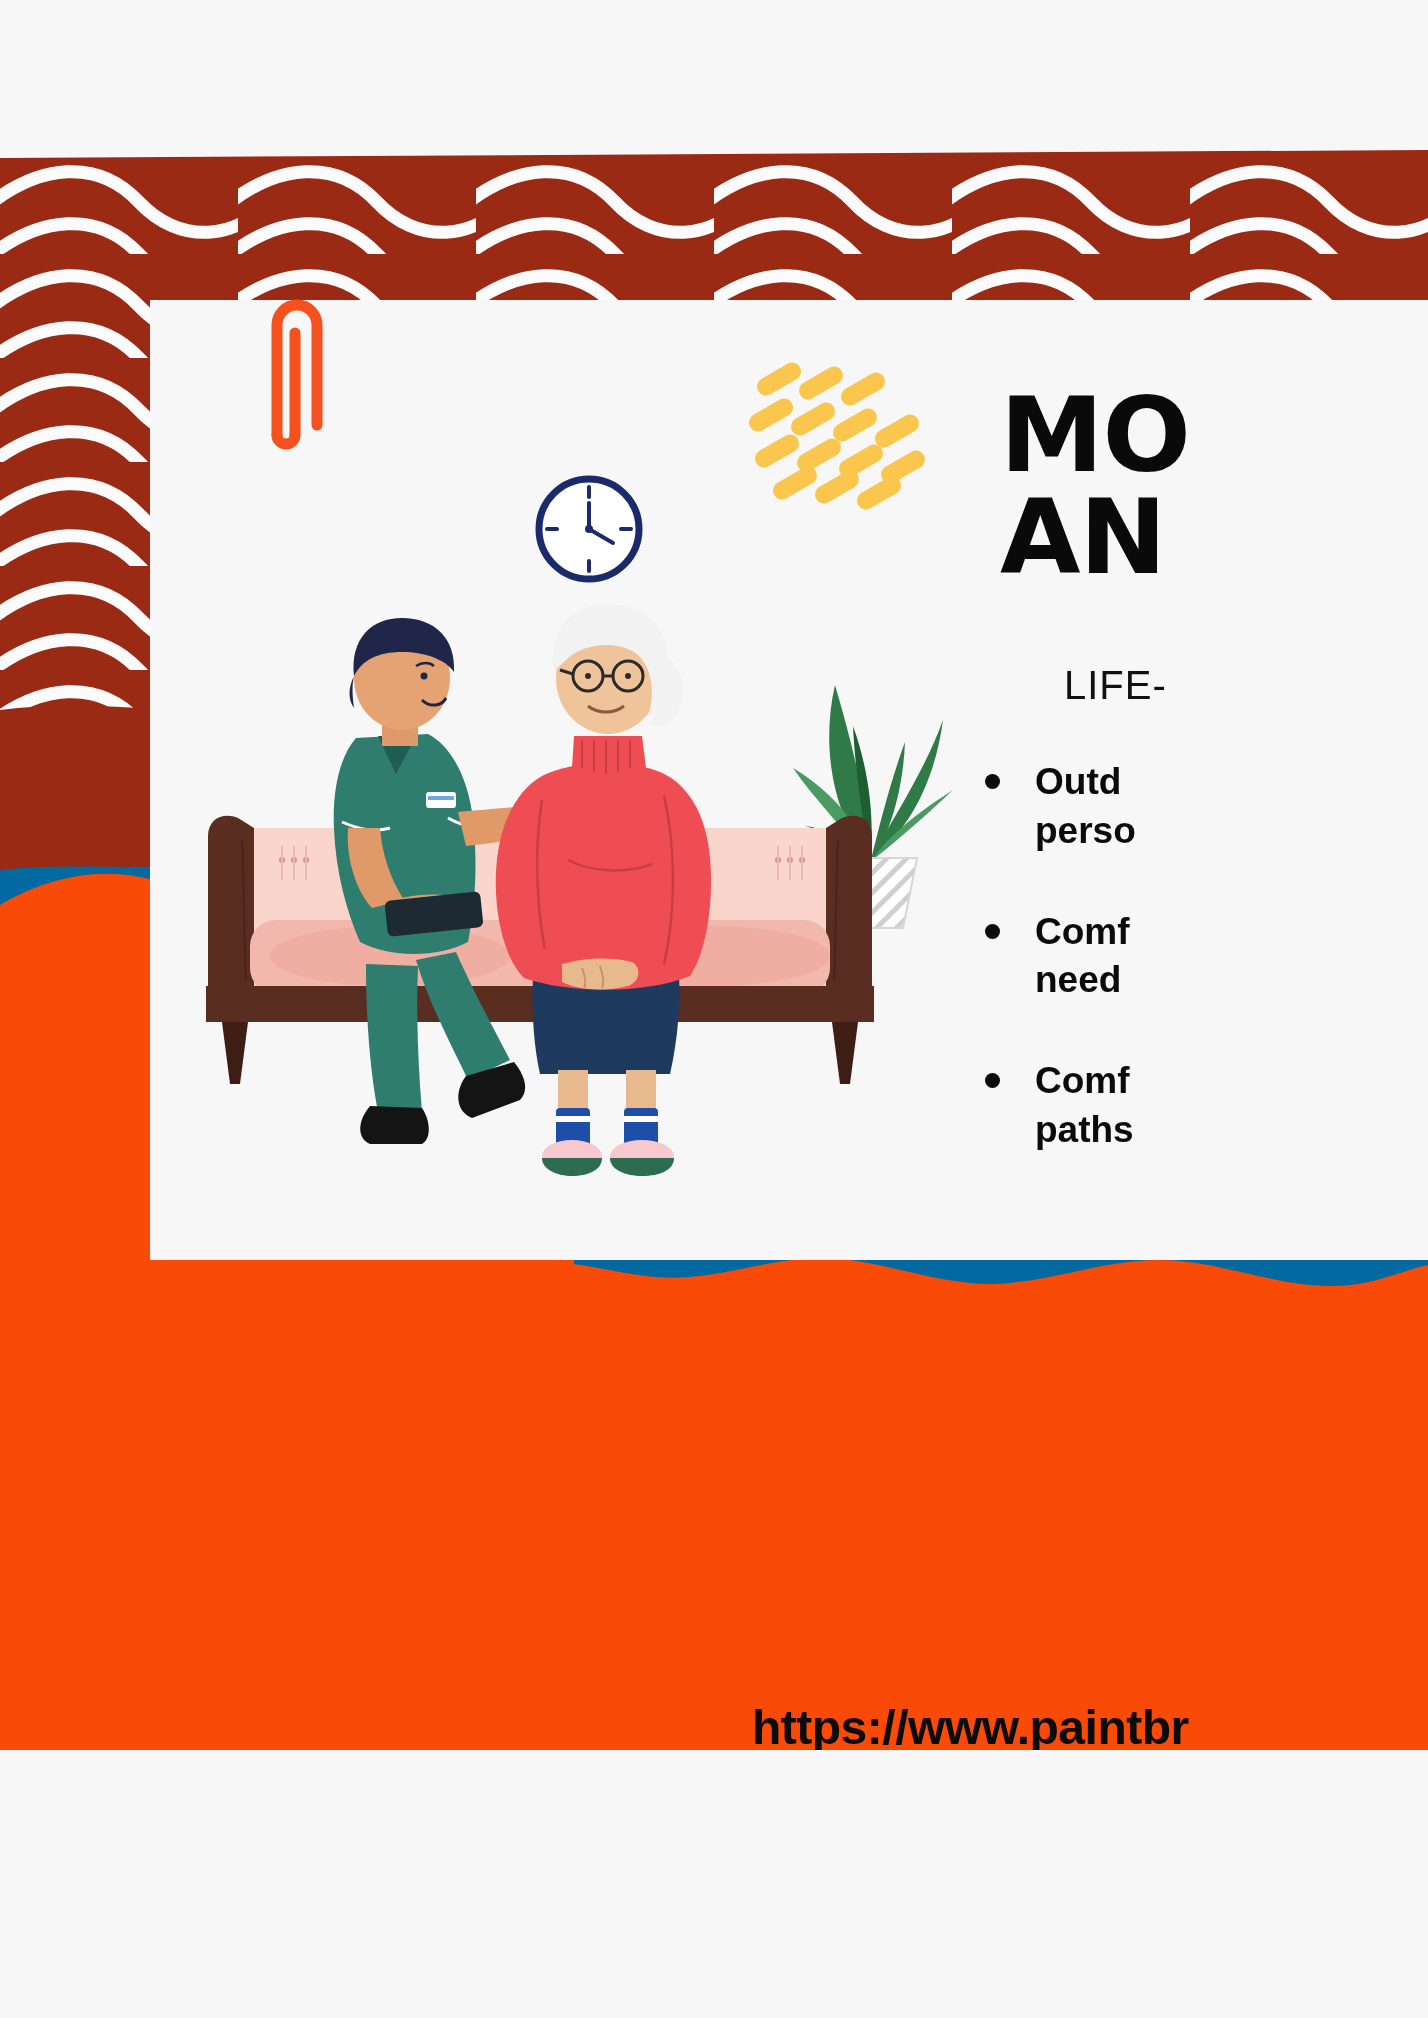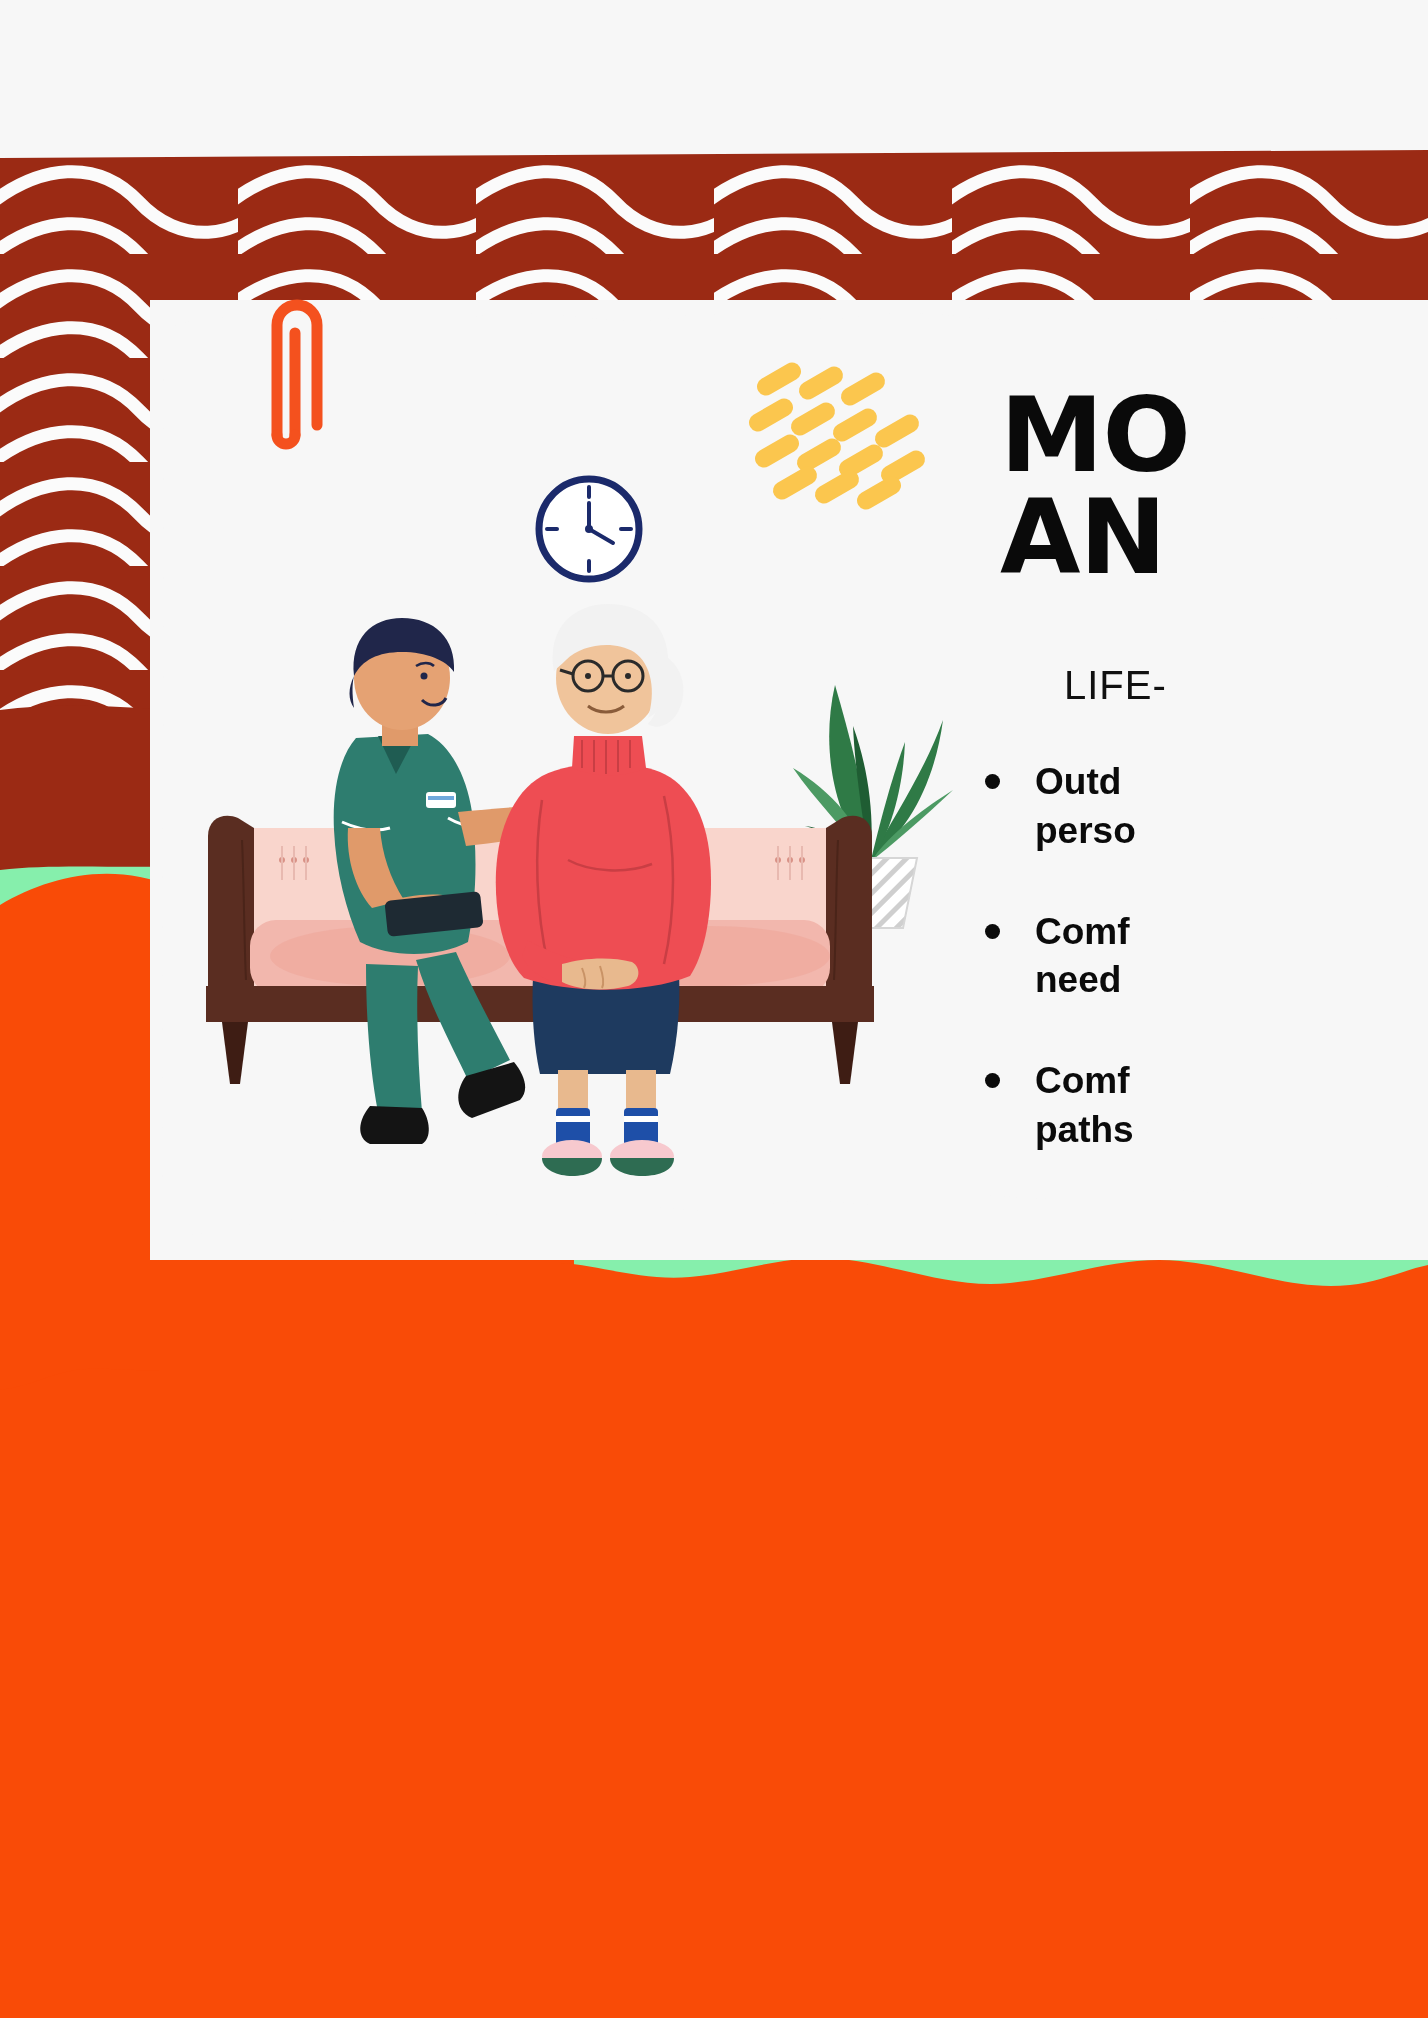--- a/index.html
+++ b/index.html
@@ -3,21 +3,21 @@
 <meta charset="utf-8">
 <style>
   * { margin:0; padding:0; box-sizing:border-box; }
   html,body { width:1428px; height:2018px; }
   body {
     font-family:"Liberation Sans", sans-serif;
     background:#F7F7F7;
     position:relative;
     overflow:hidden;
   }
-  #poster { position:absolute; inset:0; width:1428px; height:2018px; overflow:hidden; background:#86efac; }
+  #poster { position:absolute; inset:0; width:1428px; height:1750px; overflow:hidden; background:#0369a1; }
 
   
   .bg-white-top   { position:absolute; left:0; top:0; width:1428px; height:160px; background:#F7F7F7; }
   .bg-wave        { position:absolute; left:0; top:150px; width:1428px; height:720px; overflow:hidden; }
   .bg-orange      { position:absolute; left:0; top:845px; width:1428px; height:1173px; overflow:hidden; }
 
   
   .paper {
     position:absolute;
     left:150px; top:300px;
@@ -378,14 +378,15 @@
       <span>Comf</span>
       <span class="l2">need</span>
     </div>
     <div class="bullet">
       <span class="dot"></span>
       <span>Comf</span>
       <span class="l2">paths</span>
     </div>
   </div>
 
+  <div class="url">https://www.paintbr</div>
 
 </div>
 
 </body></html>

